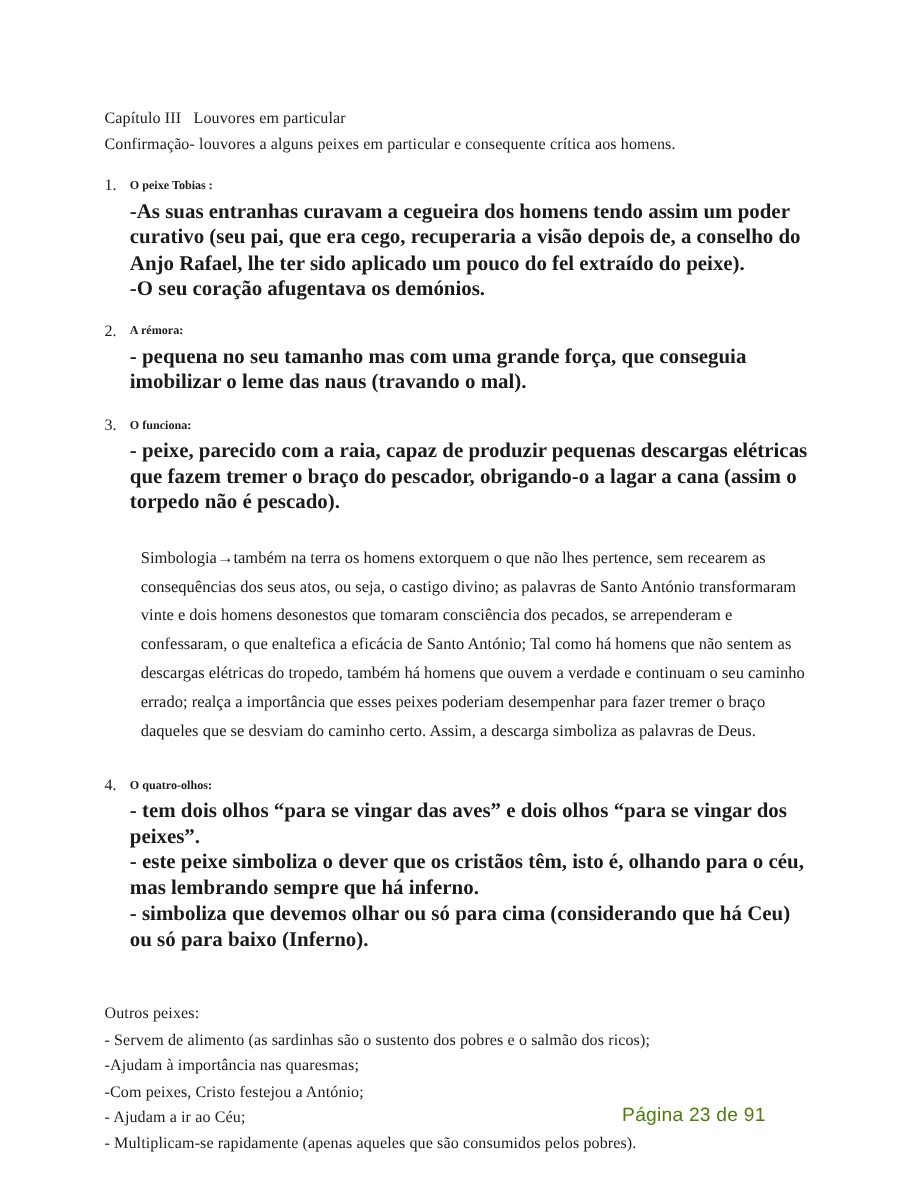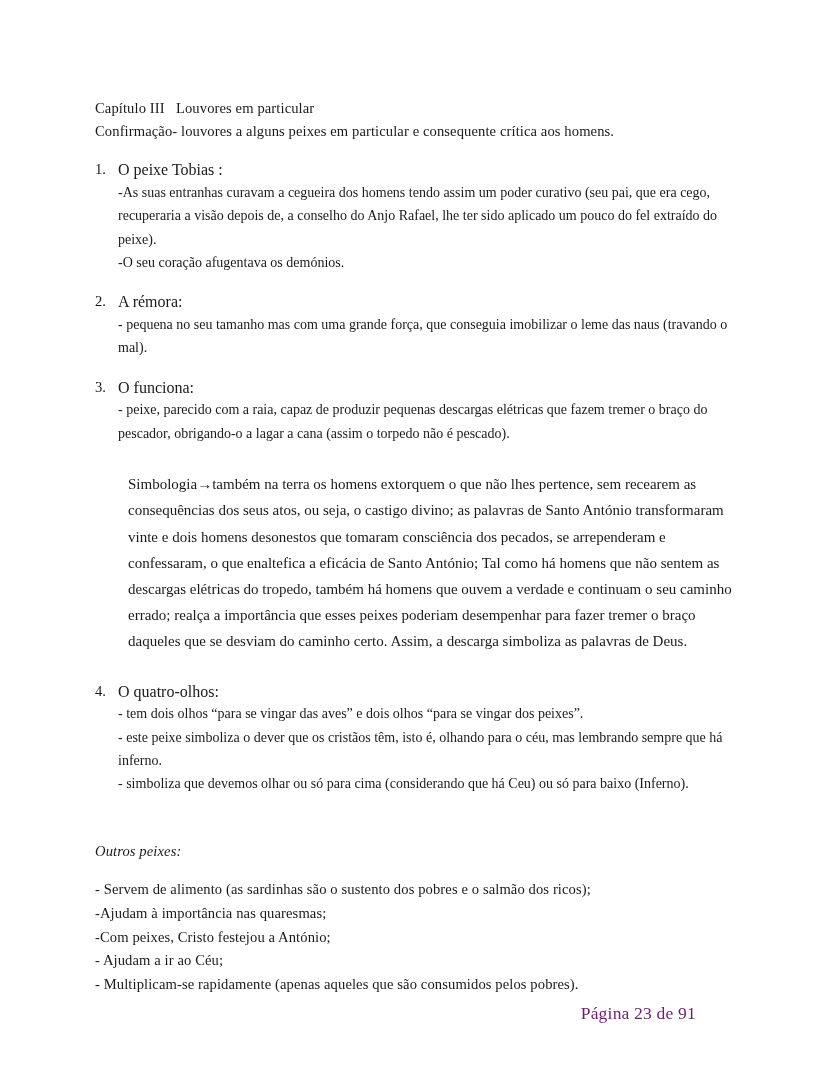--- a/index.html
+++ b/index.html
@@ -55,31 +55,33 @@
     display: flex;
     align-items: flex-start;
   }
   .num-marker {
     width: 23px;
     flex: 0 0 23px;
     font-size: 14.6px;
     line-height: 21.6px;
   }
   .num-title {
-    font-size: 16px;
+    font-size: 11px;
     line-height: 21.6px;
+    font-weight: bold;
   }
   .sub-items {
     margin-left: 23px;
     margin-top: 0;
   }
   .sub-item {
-    font-size: 14px;
+    font-size: 19px;
     line-height: 23.4px;
     margin: 0;
+    font-weight: bold;
   }
 
   
   .symbology {
     margin-left: 33px;
     margin-top: 26px;
     width: 610px;
   }
   .symbology p {
     font-size: 15px;
@@ -88,36 +90,35 @@
   }
 
   
   .outros {
     margin-top: 44px;
   }
   .outros .line {
     line-height: 23.6px;
   }
   .outros .outros-title {
-    margin-bottom: 15px;
-    font-style: italic;
+    margin-bottom: 1px;
   }
 
   
   .gap-4 { margin-top: 26px; }
 
   
   .footer {
     position: absolute;
     right: 96px;
     bottom: 47px;
-    font-family: Liberation Serif, serif;
+    font-family: Liberation Sans, sans-serif;
     font-size: 17.5px;
     line-height: 22px;
-    color: #701a75;
+    color: #4d7c0f;
     letter-spacing: 0.2px;
     white-space: nowrap;
   }
 </style>
 </head>
 <body>
 
 <div class="page">
 
   <div class="content">

